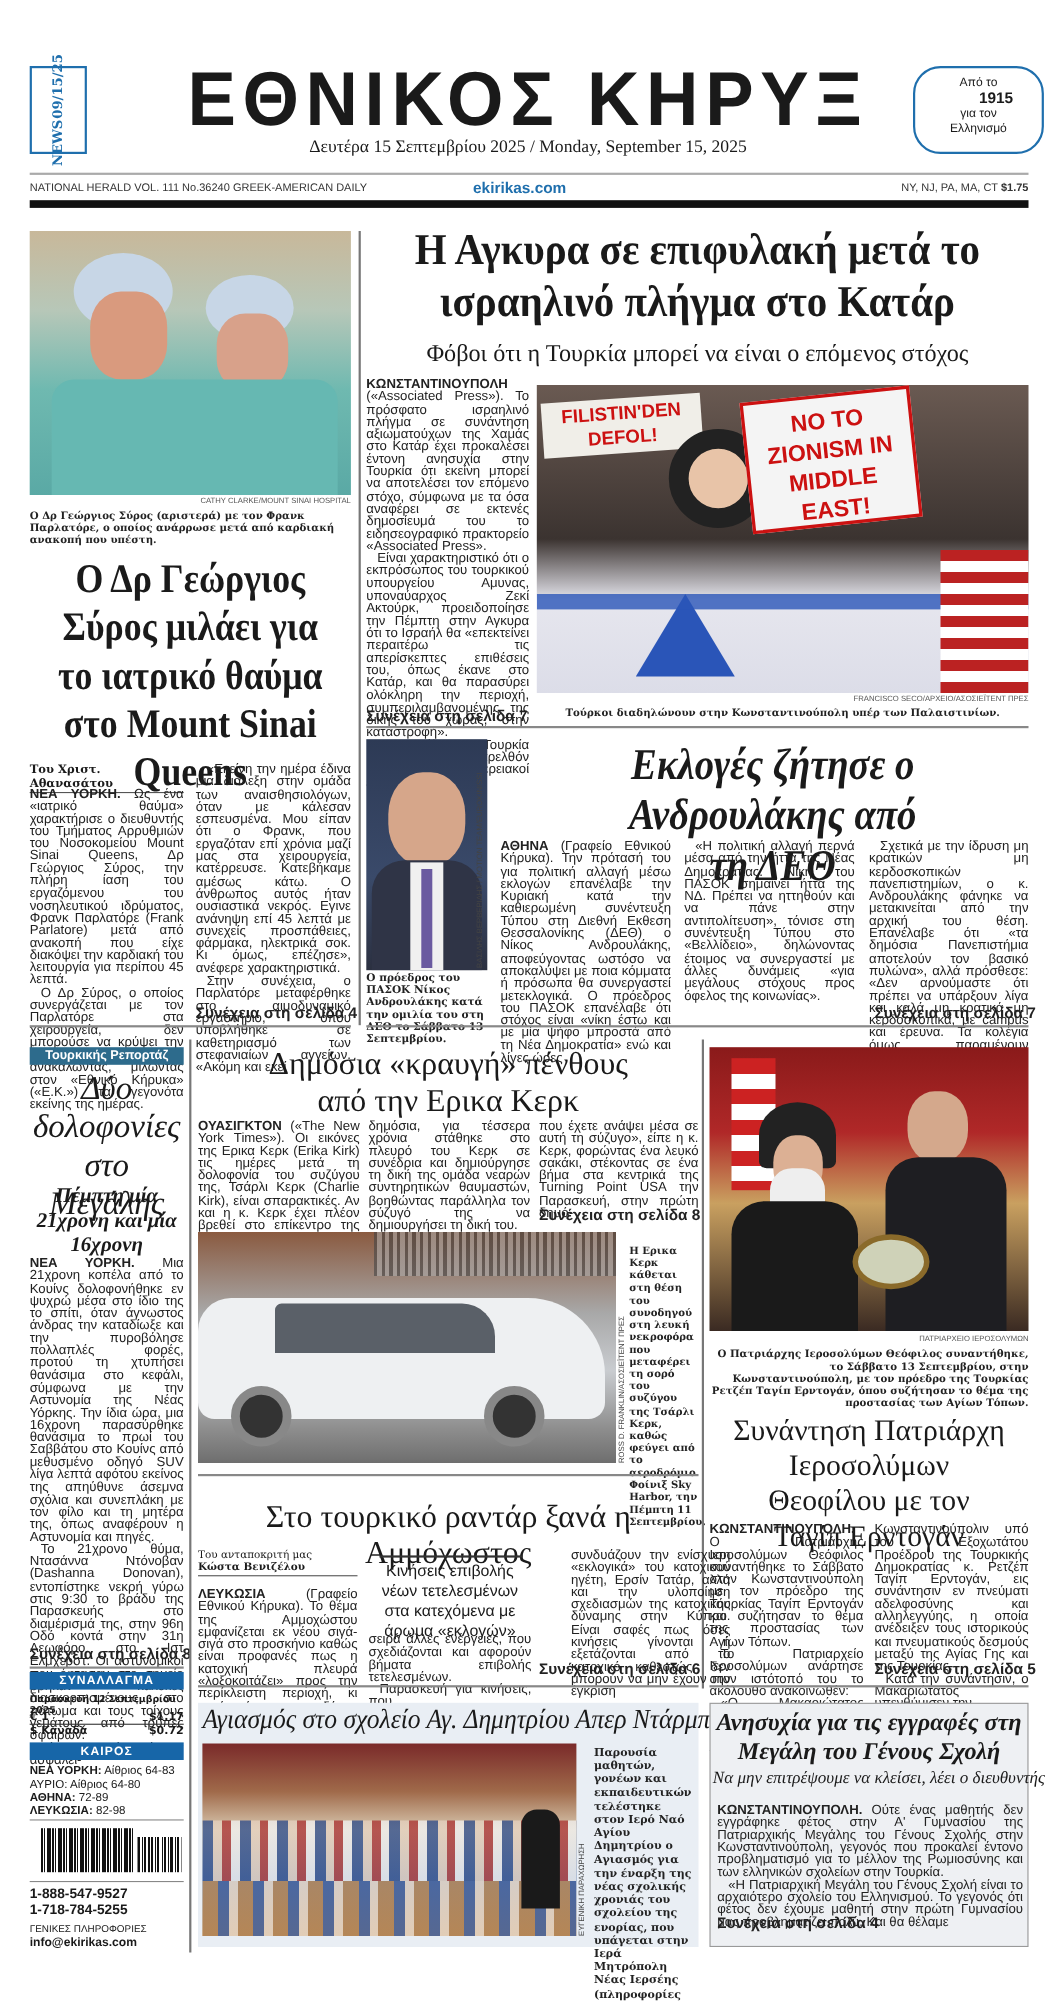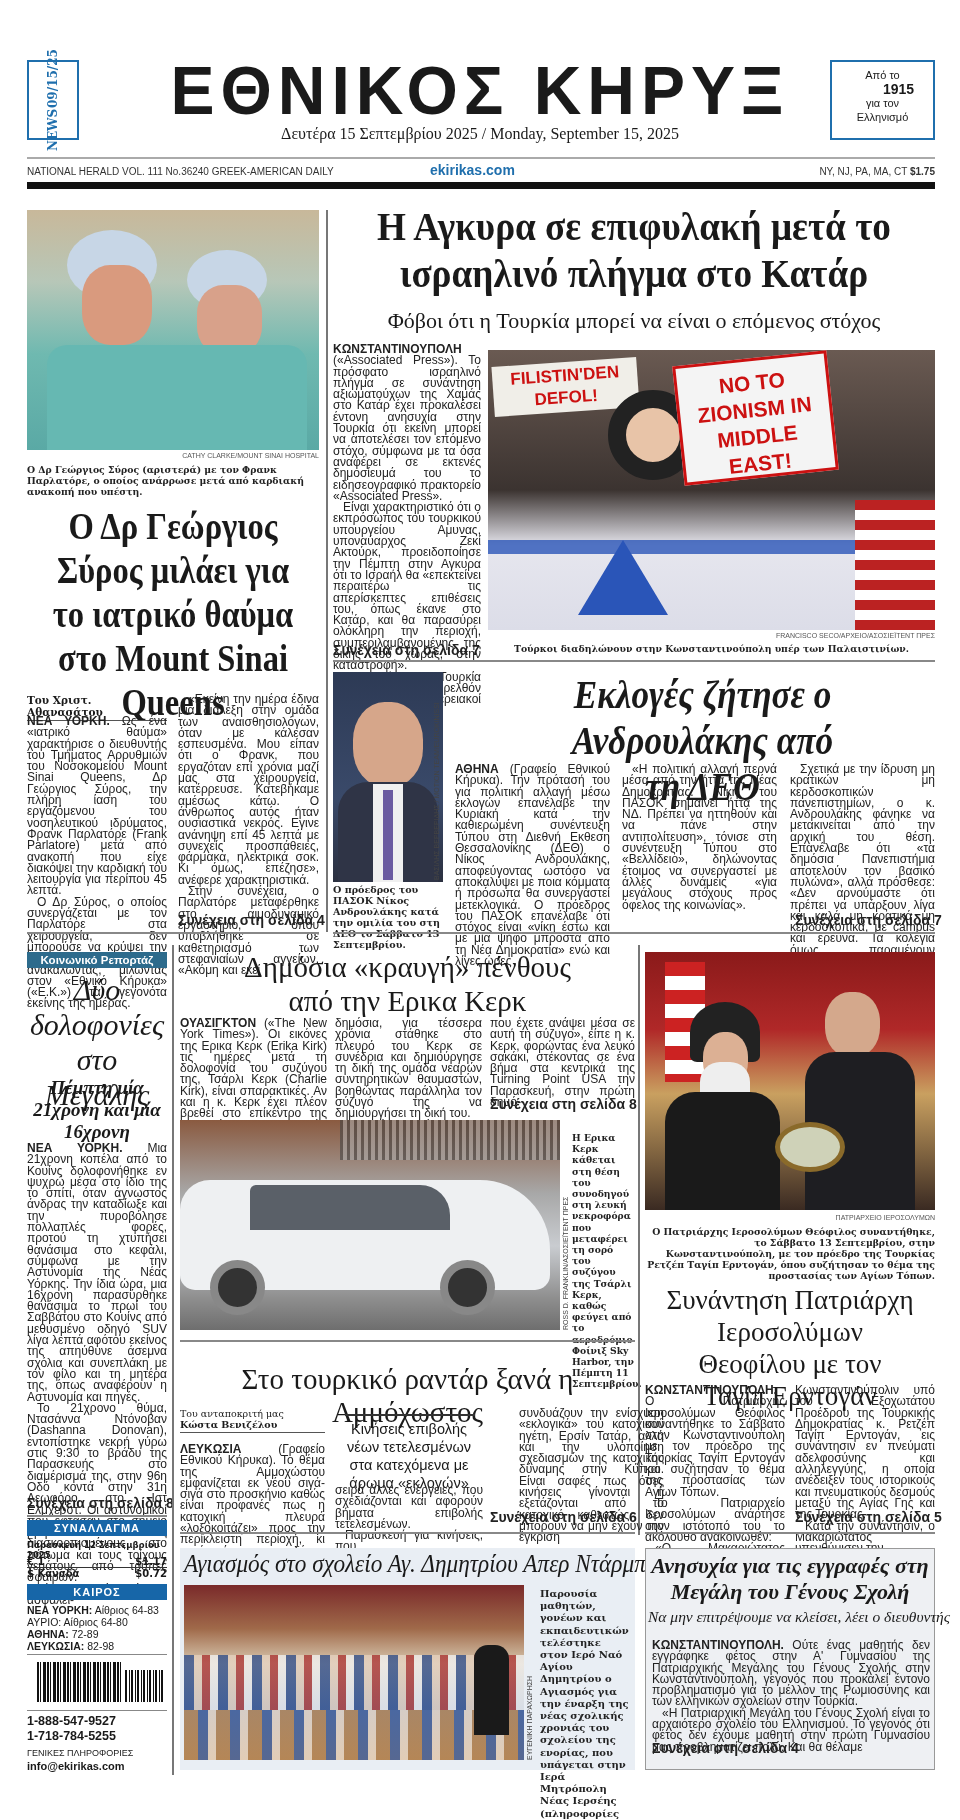--- a/index.html
+++ b/index.html
@@ -27,21 +27,21 @@
 </head>
 <body>
 
 <div class="abs news-box" style="left:27px;top:60px;width:52px;height:80px;">
   <span>NEWS</span>
     <br>
   <span>09/15/25</span>
 </div>
 <div class="abs brand" style="left:110px;top:52px;width:740px;height:80px;">ΕΘΝΙΚΟΣ ΚΗΡΥΞ</div>
 <div class="abs serif" style="left:200px;top:125px;width:560px;text-align:center;font-size:16px;">Δευτέρα 15 Σεπτεμβρίου 2025 / Monday, September 15, 2025</div>
-<div class="abs since-box" style="left:830px;top:60px;width:105px;height:80px;">
+<div class="abs since-box" style="left:830px;top:60px;width:119px;height:80px;border-radius:25px;">
   <div>Από το</div>
   <div style="font-weight:bold;font-size:14px;margin-left:32px;">1915</div>
   <div>για τον</div>
   <div>Ελληνισμό</div>
 </div>
 <div class="abs" style="left:27px;top:157px;width:908px;height:2px;background:#aaa;"></div>
 <div class="abs sans" style="left:27px;top:166px;font-size:10px;color:#333;">NATIONAL HERALD VOL. 111  No.36240 GREEK-AMERICAN DAILY</div>
 <div class="abs sans" style="left:430px;top:162px;font-size:14px;font-weight:bold;color:#1f6fad;">ekirikas.com</div>
 <div class="abs sans" style="left:700px;top:166px;width:235px;text-align:right;font-size:10px;color:#333;">
   <span>NY, NJ, PA, MA, CT</span>
@@ -110,21 +110,21 @@
 </div>
 <div class="abs body-text" style="left:622px;top:764px;width:155px;">
   <p>«Η πολιτική αλλαγή περνά μέσα από την ήττα της Νέας Δημοκρατίας. Νίκη του ΠΑΣΟΚ σημαίνει ήττα της ΝΔ. Πρέπει να ηττηθούν και να πάνε στην αντιπολίτευση», τόνισε στη συνέντευξη Τύπου στο «Βελλίδειο», δηλώνοντας έτοιμος να συνεργαστεί με άλλες δυνάμεις «για μεγάλους στόχους προς όφελος της κοινωνίας».</p>
 </div>
 <div class="abs body-text" style="left:790px;top:764px;width:145px;">
   <p>Σχετικά με την ίδρυση μη κρατικών μη κερδοσκοπικών πανεπιστημίων, ο κ. Ανδρουλάκης φάνηκε να μετακινείται από την αρχική του θέση. Επανέλαβε ότι «τα δημόσια Πανεπιστήμια αποτελούν τον βασικό πυλώνα», αλλά πρόσθεσε: «Δεν αρνούμαστε ότι πρέπει να υπάρξουν λίγα και καλά μη κρατικά μη κερδοσκοπικά, με campus και έρευνα. Τα κολέγια όμως παραμένουν κολέγια».</p>
 </div>
 <div class="abs cont" style="left:795px;top:912px;">Συνέχεια στη σελίδα 7</div>
 <div class="abs rule" style="left:333px;top:932px;width:602px;"></div>
 
-<div class="abs sans" style="left:27px;top:952px;width:140px;background:#2d6b8c;color:#fff;font-weight:bold;font-size:11.5px;text-align:center;padding:2px 0;">Κοινωνικό Ρεπορτάζ</div>
+<div class="abs sans" style="left:27px;top:952px;width:140px;background:#2d6b8c;color:#fff;font-weight:bold;font-size:11.5px;text-align:center;padding:2px 0;">Τουρκικής Ρεπορτάζ</div>
 <div class="abs serif" style="left:27px;top:972px;width:140px;text-align:center;font-size:30px;line-height:35px;font-style:italic;">Δύο δολοφονίες στο Μεγάλης</div>
 <div class="abs serif" style="left:27px;top:1077px;width:140px;text-align:center;font-size:19px;line-height:22px;font-weight:bold;font-style:italic;">Πέμπτη μία 21χρονη και μία 16χρονη</div>
 <div class="abs body-text" style="left:27px;top:1143px;width:140px;">
   <p class="first"><span class="lead">ΝΕΑ ΥΟΡΚΗ.</span> <span>Μια 21χρονη κοπέλα από το Κουίνς δολοφονήθηκε εν ψυχρώ μέσα στο ίδιο της το σπίτι, όταν άγνωστος άνδρας την καταδίωξε και την πυροβόλησε πολλαπλές φορές, προτού τη χτυπήσει θανάσιμα στο κεφάλι, σύμφωνα με την Αστυνομία της Νέας Υόρκης. Την ίδια ώρα, μια 16χρονη παρασύρθηκε θανάσιμα το πρωί του Σαββάτου στο Κουίνς από μεθυσμένο οδηγό SUV λίγα λεπτά αφότου εκείνος της απηύθυνε άσεμνα σχόλια και συνεπλάκη με τον φίλο και τη μητέρα της, όπως αναφέρουν η Αστυνομία και πηγές.</span></p>
   <p>Το 21χρονο θύμα, Ντασάννα Ντόνοβαν (Dashanna Donovan), εντοπίστηκε νεκρή γύρω στις 9:30 το βράδυ της Παρασκευής στο διαμέρισμά της, στην 96η Οδό κοντά στην 31η Λεωφόρο στο Ιστ Ελμχερστ. Οι αστυνομικοί που έφτασαν στο σημείο βρήκαν κάλυκες διασκορπισμένους στο πάτωμα και τους τοίχους γεμάτους από τρύπες σφαιρών.</p>
   <p>Βίντεο από κάμερα ασφαλεί-</p>
 </div>
 <div class="abs cont" style="left:27px;top:1495px;">Συνέχεια στη σελίδα 8</div>
 <div class="abs rule" style="left:27px;top:1515px;width:140px;"></div>
 <div class="abs vrule" style="left:172px;top:945px;height:830px;"></div>

